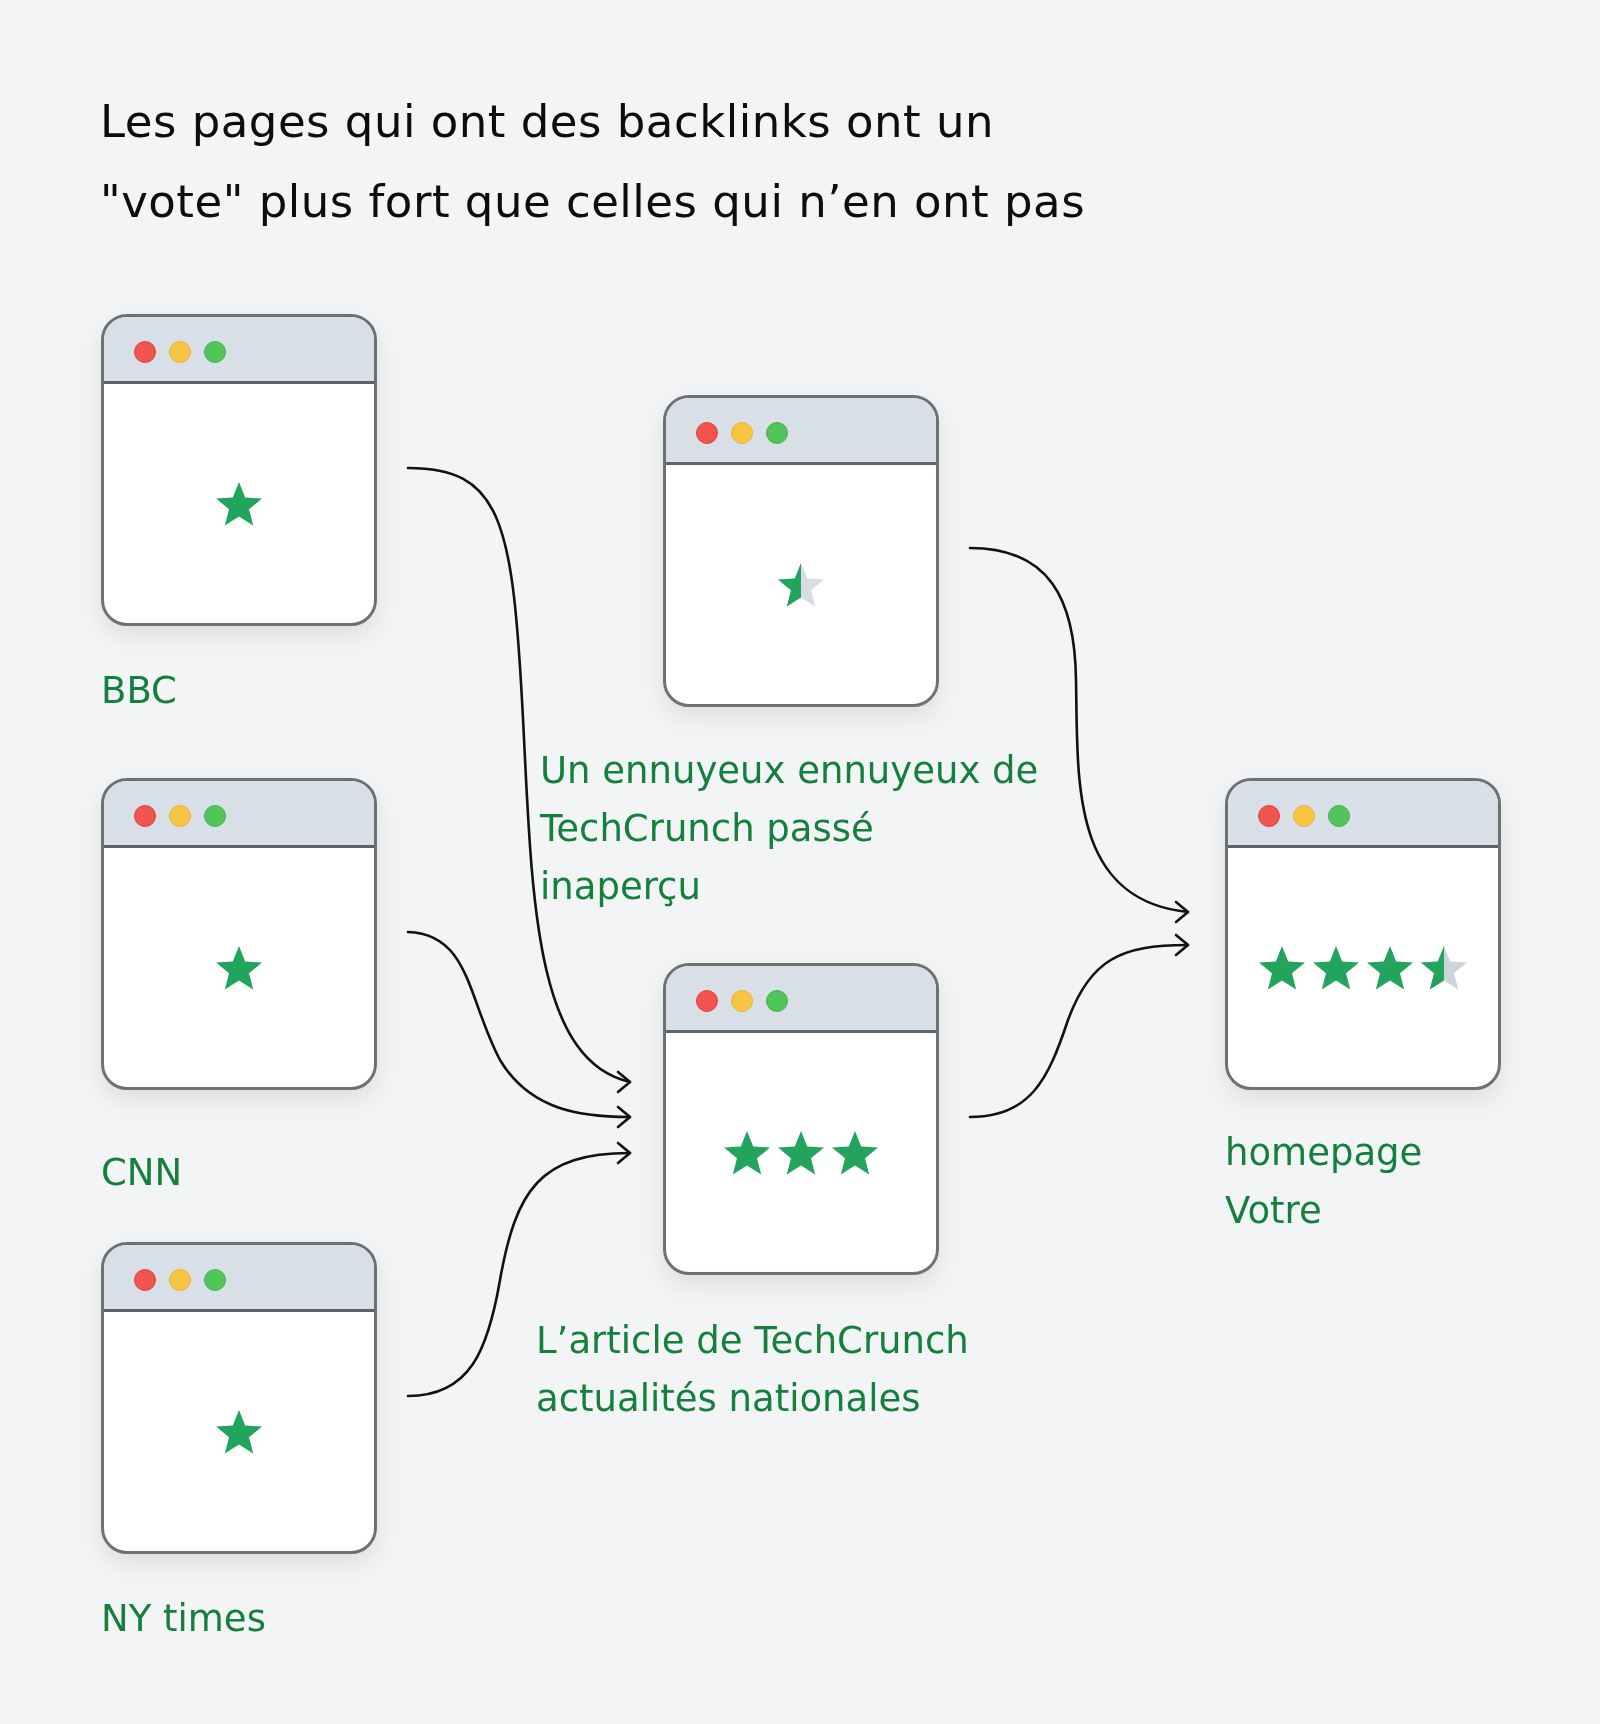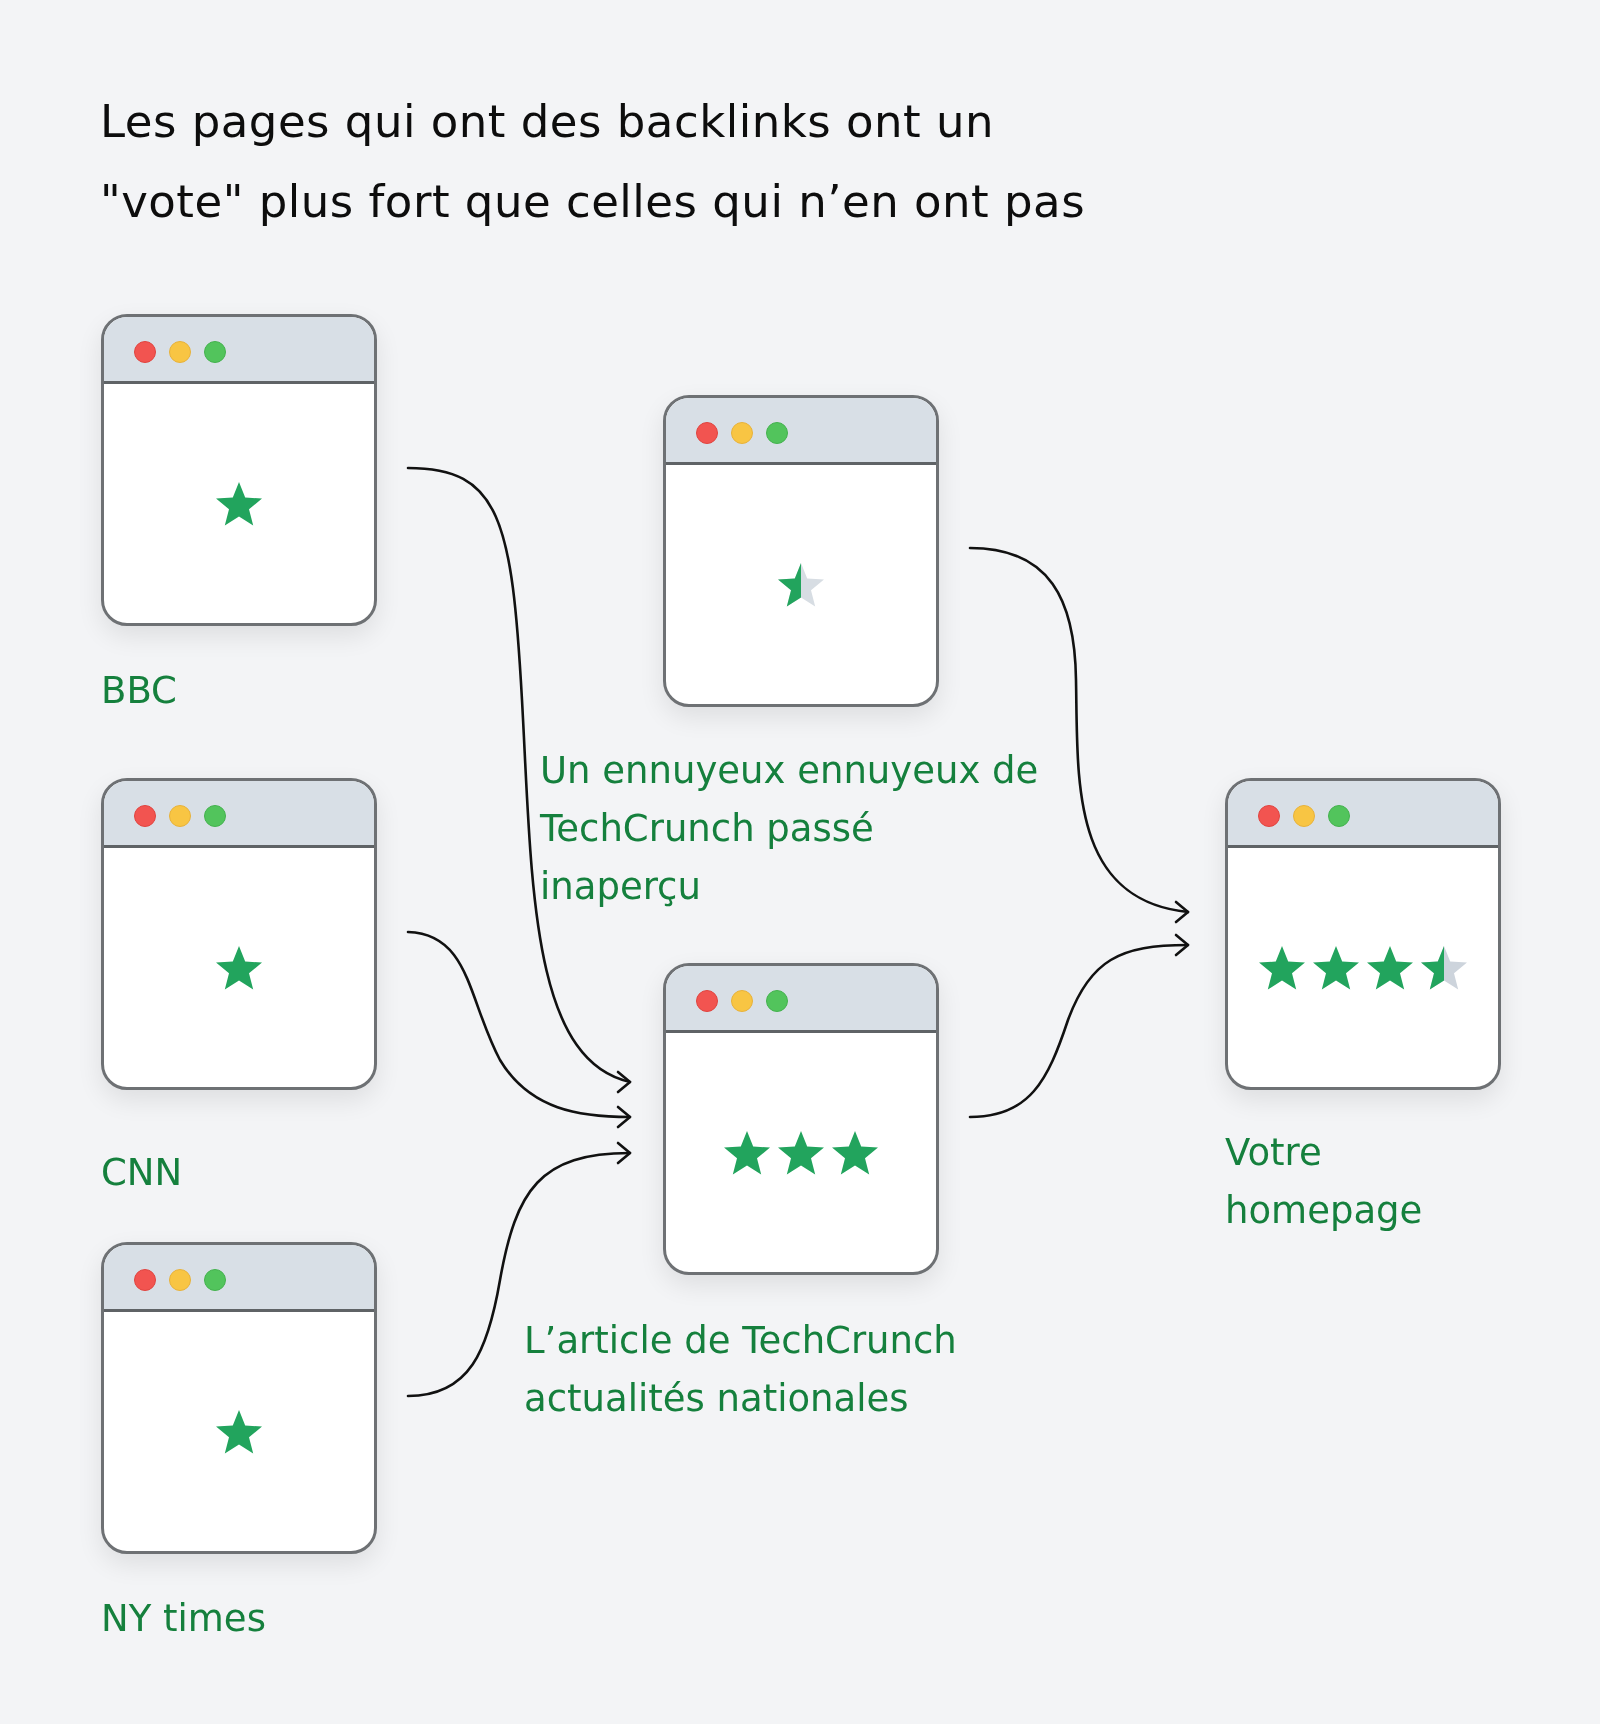--- a/index.html
+++ b/index.html
@@ -169,21 +169,21 @@
         </svg>
     <svg viewBox="0 0 50 48">
           <use href="#starshape" fill="#22a45d"></use>
         </svg>
     <svg viewBox="0 0 50 48">
           <use href="#starshape" fill="#22a45d"></use>
         </svg>
   </div>
     </div>
 </div>
-<div class="label" style="left:524px; width:528px; top:1312px;">
+<div class="label" style="left:536px; width:528px; top:1312px;">
   <span>L’article de TechCrunch</span>
   <span>actualités nationales</span>
 </div>
 
 <div class="win" style="left:1225px; top:778px;">
   <div class="bar">
     <span class="dot red"></span>
     <span class="dot yellow"></span>
     <span class="dot green"></span>
   </div>
@@ -199,15 +199,15 @@
           <use href="#starshape" fill="#22a45d"></use>
         </svg>
     <svg viewBox="0 0 50 48">
       <use href="#starshape" fill="#cdd4dc"></use>
       <use href="#starshape" fill="#22a45d" clip-path="url(#lefthalf)"></use>
     </svg>
   </div>
     </div>
 </div>
 <div class="label" style="left:1225px; width:300px; top:1124px;">
+  <span>homepage</span>
   <span>Votre</span>
-  <span>homepage</span>
 </div>
 
 </body></html>

